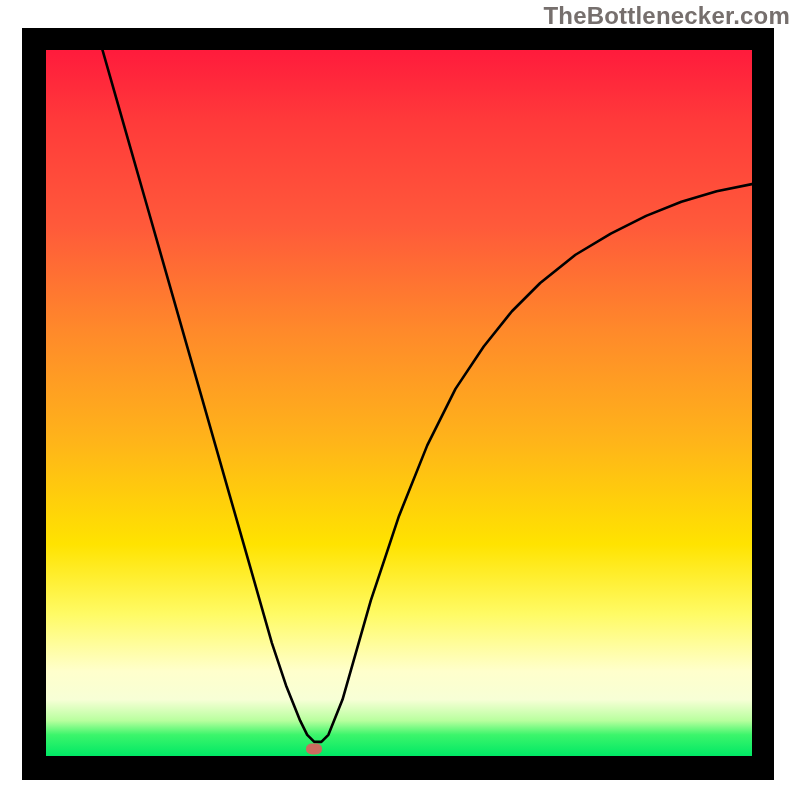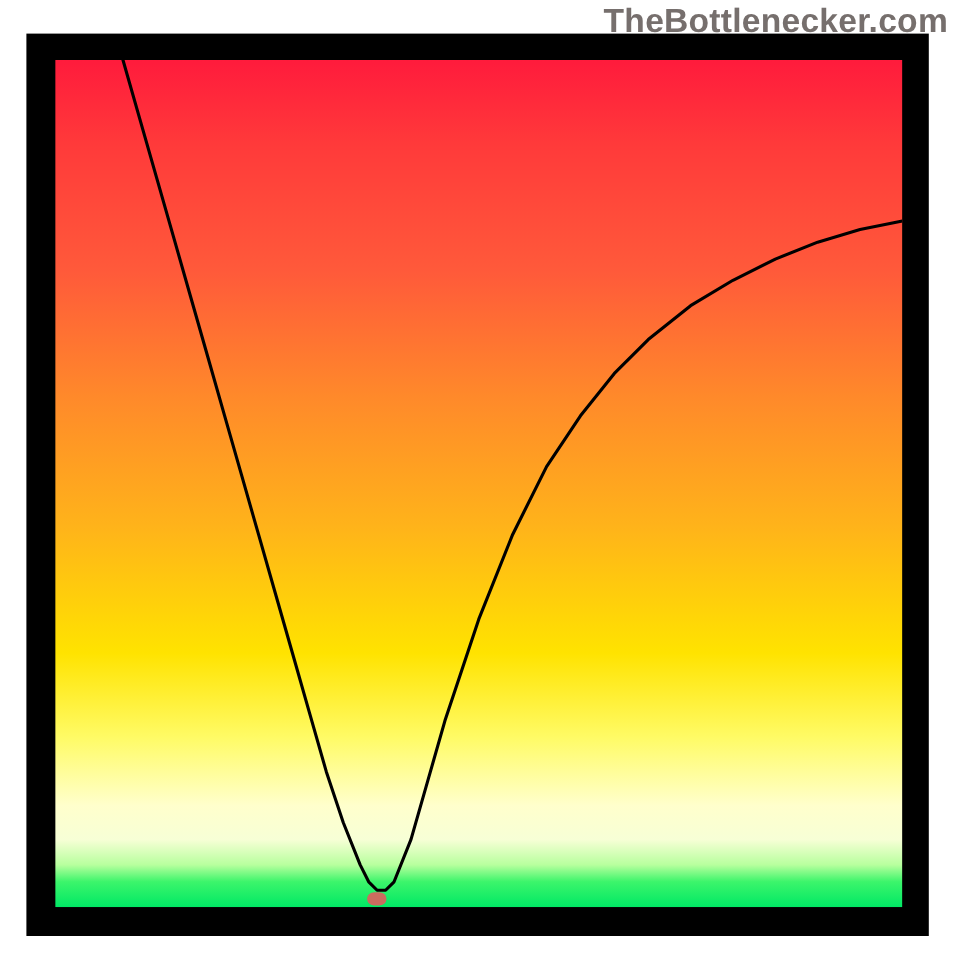--- a/index.html
+++ b/index.html
@@ -13,21 +13,21 @@
   }
   .wrap {
     position: relative;
     width: 800px;
     height: 800px;
   }
   .attribution {
     position: absolute;
     top: 2px;
     right: 10px;
-    font-size: 28px;
+    font-size: 24px;
     font-weight: 600;
     color: #766f6d;
     letter-spacing: 0.2px;
     z-index: 10;
   }
   .outer-border {
     position: absolute;
     left: 22px;
     top: 28px;
     width: 752px;   

